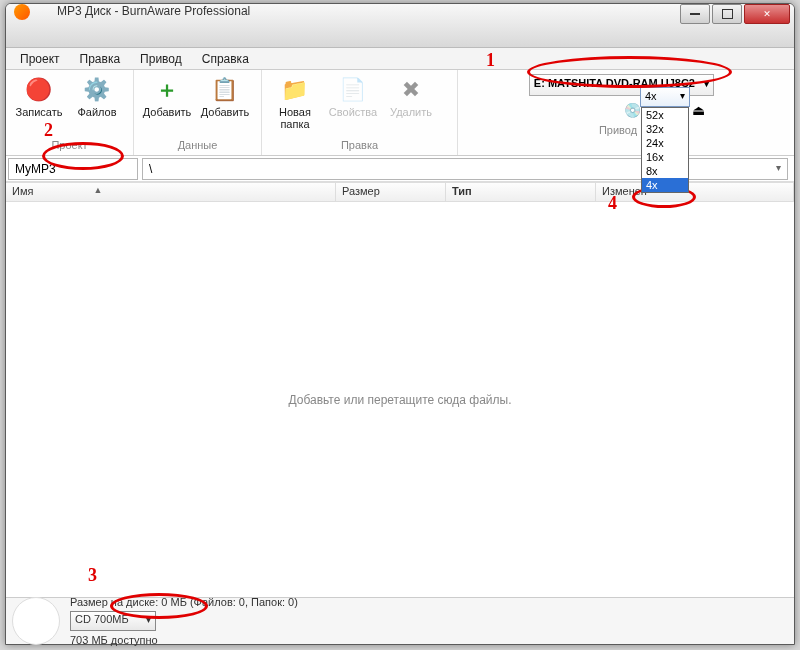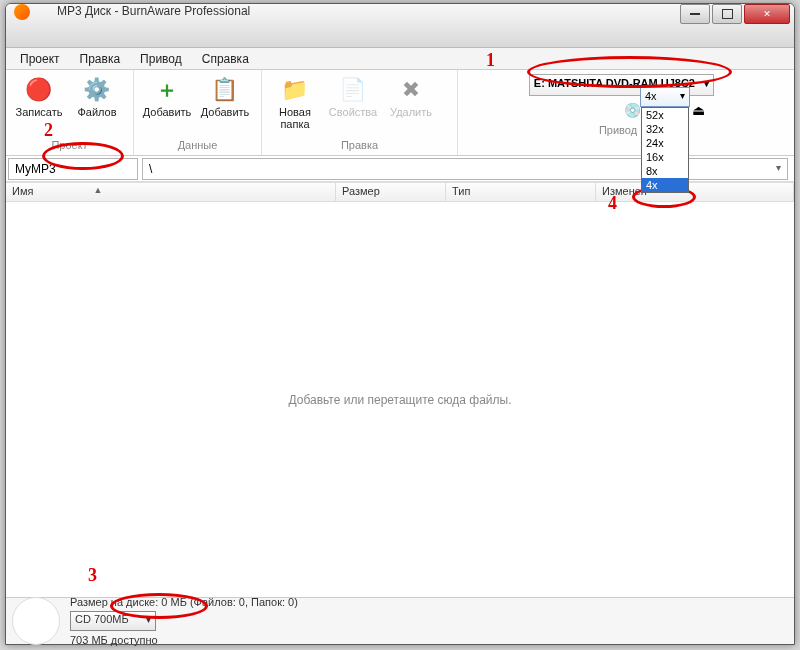--- a/index.html
+++ b/index.html
@@ -49,21 +49,21 @@
 
 
 .pathrow { height: 26px; display: flex; align-items: center; border-bottom: 1px solid #ddd; }
 .projname { width: 130px; border: 1px solid #b5b5b5; margin: 2px; padding: 3px 6px; font-size: 12px; background:#fff; }
 .pathbar { flex:1; border:1px solid #b5b5b5; margin:2px 6px 2px 2px; padding:3px 6px; font-size:12px; height:22px; background:#fff; position:relative; }
 .pathbar::after{content:"▾"; position:absolute; right:6px; top:3px; font-size:10px; color:#666;}
 
 
 .cols { height: 20px; display: flex; border-top:1px solid #ddd; border-bottom: 1px solid #ddd; background: linear-gradient(to bottom,#fdfdfd,#efefef); font-size:11px; color:#333; }
 .col { border-right:1px solid #ddd; padding:2px 6px; display:flex; align-items:flex-start; gap:60px; }
-.col.name{ width:330px; } .col.size{ width:110px; } .col.type{ width:150px; } .col.mod{ flex:1; }
+.col.name{ width:330px; } .col.size{ width:110px; } .col.type{ width:150px;font-weight:bold; } .col.mod{ flex:1; }
 .sort-arrow{ font-size:9px; color:#666; }
 
 
 .filearea { flex:1; background:#fff; display:flex; align-items:center; justify-content:center; font-size:12px; color:#888; }
 
 
 .statusbar { height: 47px; border-top:1px solid #ccc; background:#f6f6f6; display:flex; align-items:center; padding:0 6px; }
 .disc-circle { width:48px; height:48px; border-radius:50%; background:#fff; border:1px solid #ddd; margin-right:10px; }
 .status-info { display:flex; flex-direction:column; gap:3px; font-size:11px; color:#333; }
 .disc-sel { width:86px; height:20px; border:1px solid #888; background:linear-gradient(to bottom,#fff,#e8e8e8); font-size:11px; padding:1px 4px; cursor:pointer; position:relative; }

